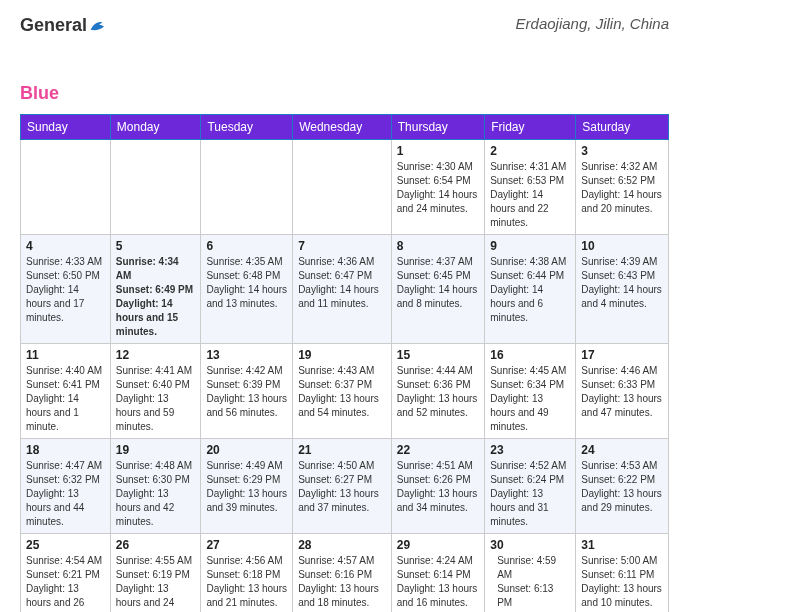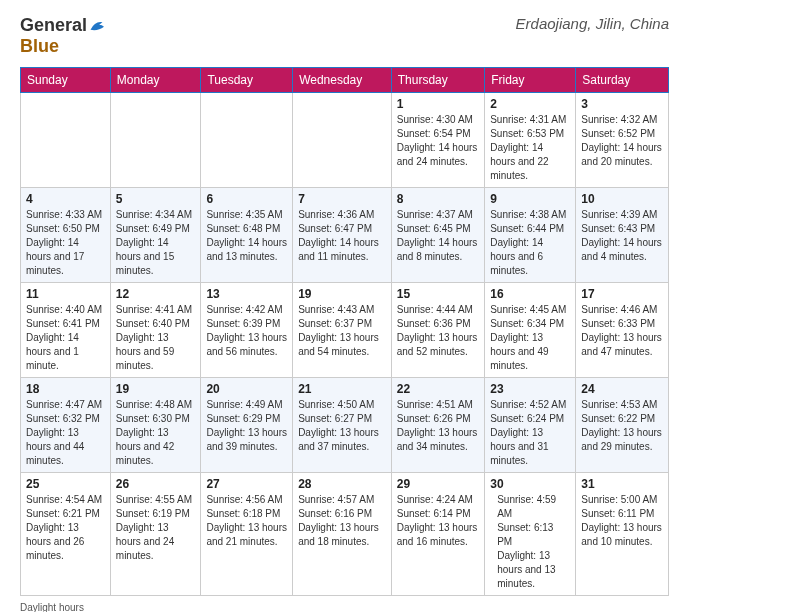--- a/index.html
+++ b/index.html
@@ -32,21 +32,22 @@
       gap: 2px;
     }
     .logo-general {
       font-size: 18px;
       font-weight: bold;
       color: #333;
     }
     .logo-blue {
       font-size: 18px;
       font-weight: bold;
-      color: #a16207;
+      color: #ec4899;
+      margin-top: 47px;
     }
     .logo-icon {
       width: 18px;
       height: 18px;
     }
     .title-section {
       text-align: right;
     }
     .month-title {
       font-size: 36px;
@@ -58,21 +59,21 @@
       font-size: 15px;
       color: #555;
       font-style: italic;
     }
     .calendar {
       width: 100%;
       border-collapse: collapse;
       font-size: 10.5px;
     }
     .calendar th {
-      background: #be185d;
+      background: #6d28d9;
       color: #fff;
       text-align: left;
       padding: 5px 6px;
       font-size: 12px;
       font-weight: normal;
       border: 1px solid #2176c7;
     }
     .calendar td {
       border: 1px solid #ccc;
       vertical-align: top;
@@ -170,21 +171,21 @@
         </tr>
         <tr>
           <td>
             <span class="day-num">4</span>
             <div class="day-info" style="white-space: pre-line;">Sunrise: 4:33 AM
 Sunset: 6:50 PM
 Daylight: 14 hours and 17 minutes.</div>
           </td>
           <td>
             <span class="day-num">5</span>
-            <div class="day-info" style="white-space: pre-line;">Sunrise: 4:34 AM
+            <div class="day-info" style="white-space: pre-line; font-weight: bold;">Sunrise: 4:34 AM
 Sunset: 6:49 PM
 Daylight: 14 hours and 15 minutes.</div>
           </td>
           <td>
             <span class="day-num">6</span>
             <div class="day-info" style="white-space: pre-line;">Sunrise: 4:35 AM
 Sunset: 6:48 PM
 Daylight: 14 hours and 13 minutes.</div>
           </td>
           <td>

